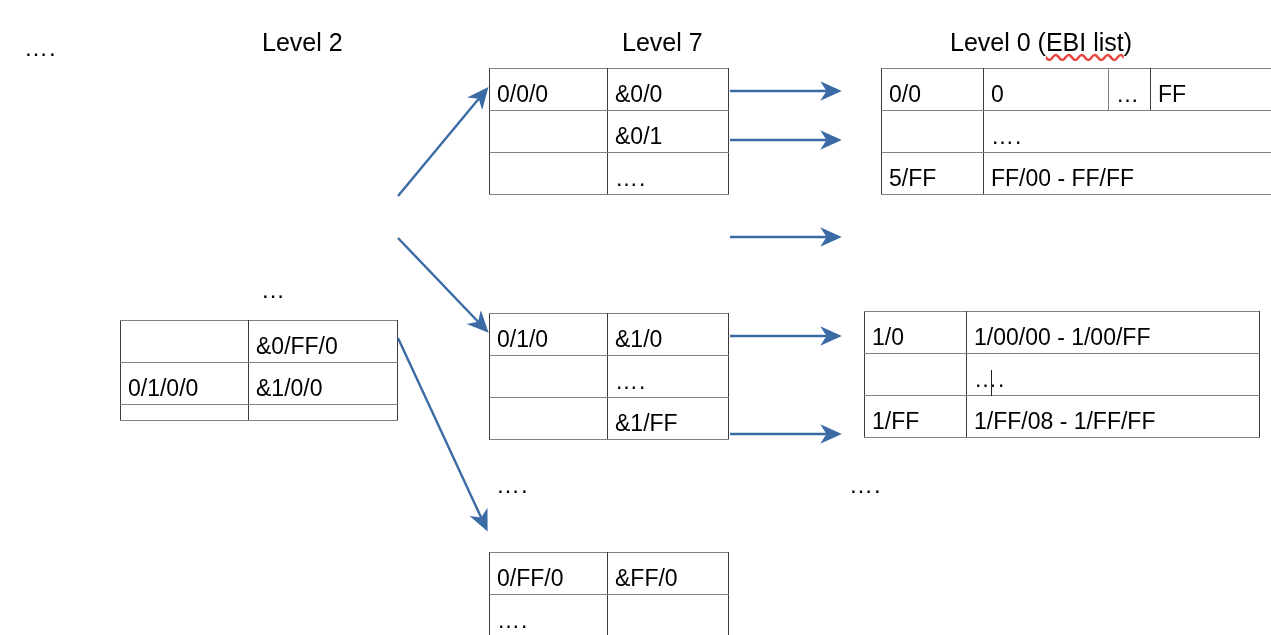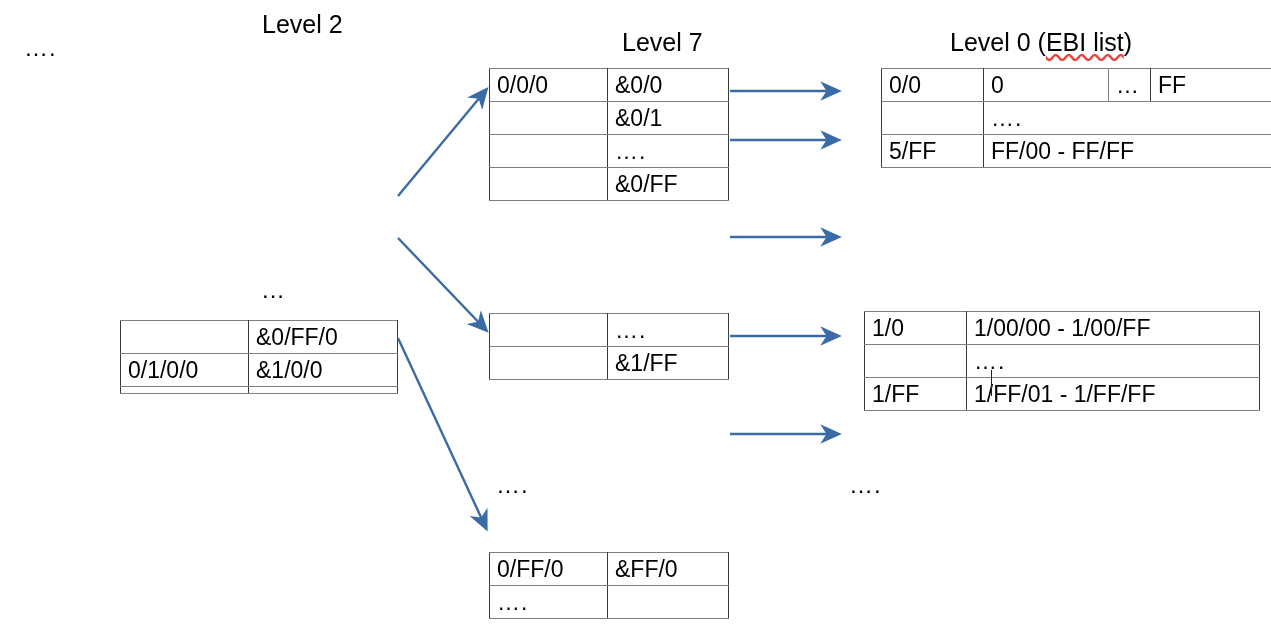--- a/index.html
+++ b/index.html
@@ -49,21 +49,21 @@
     table-layout: fixed;
     background: #ffffff;
   }
   .tbl td {
     border: 1px solid #808080;
     border-left-color: #3a3a3a;
     border-right-color: #3a3a3a;
     font-size: 23px;
     line-height: 26px;
     color: #000000;
-    padding: 3px 0 3px 7px;
+    padding: 12px 0 3px 7px;
     vertical-align: middle;
     white-space: nowrap;
     overflow: hidden;
     background: #ffffff;
   }
   .tbl tr:first-child td { border-top-color: #808080; }
   .tbl tr:last-child  td { border-bottom-color: #808080; }
   .tbl td.noleft  { border-left-color:  #808080; }
   .tbl td.noright { border-right-color: #808080; }
   .dots { letter-spacing: 1px; }
@@ -82,21 +82,21 @@
     position: absolute;
     width: 1px;
     background: #222222;
   }
 </style>
 </head>
 <body>
 
 <div id="canvas">
 
-  <div class="col-heading" style="left:262px; top:9px;">Level 2</div>
+  <div class="col-heading" style="left:262px; top:27px;">Level 2</div>
 
   <div class="col-heading" style="left:622px; top:27px;">Level 7</div>
 
   <div class="col-heading" style="left:950px; top:27px;"><span>Level 0 (</span><span class="misspelled">EBI list</span><span>)</span></div>
 
   <div class="ellipsis" style="left:24px; top:35px;">….</div>
 
   <div class="ellipsis" style="left:262px; top:277px;">...</div>
 
   <div class="ellipsis" style="left:496px; top:472px;">….</div>
@@ -136,33 +136,33 @@
         <td>&amp;0/0</td>
       </tr>
       <tr>
         <td></td>
         <td>&amp;0/1</td>
       </tr>
       <tr>
         <td></td>
         <td class="dots">….</td>
       </tr>
-      <tr>
-        <td></td>
-        <td>&amp;0/FF</td>
-      </tr>
     </tbody>
   </table>
 
   <table class="tbl" style="left:489px; top:313px; width:239px;">
     <colgroup>
         <col style="width:118px">
         <col style="width:121px">
       </colgroup>
     <tbody>
+      <tr>
+        <td>0/1/0</td>
+        <td>&amp;1/0</td>
+      </tr>
       <tr>
         <td></td>
         <td class="dots">….</td>
       </tr>
       <tr>
         <td></td>
         <td>&amp;1/FF</td>
       </tr>
     </tbody>
   </table>
@@ -218,21 +218,21 @@
       <tr>
         <td>1/0</td>
         <td>1/00/00 - 1/00/FF</td>
       </tr>
       <tr>
         <td></td>
         <td class="dots">….</td>
       </tr>
       <tr>
         <td>1/FF</td>
-        <td>1/FF/01 - 1/FF/FF</td>
+        <td>1/FF/08 - 1/FF/FF</td>
       </tr>
     </tbody>
   </table>
 
   <div class="caret" style="left:991px; top:370px; height:26px;"></div>
 
   <svg id="arrows" viewBox="0 0 1271 635">
     <defs>
       <marker id="ah" markerWidth="9" markerHeight="9" refX="7.4" refY="4.5" orient="auto" markerUnits="strokeWidth">
         <path d="M0,0.4 L9,4.5 L0,8.6 L2.6,4.5 Z" fill="#3b6ba5"></path>

